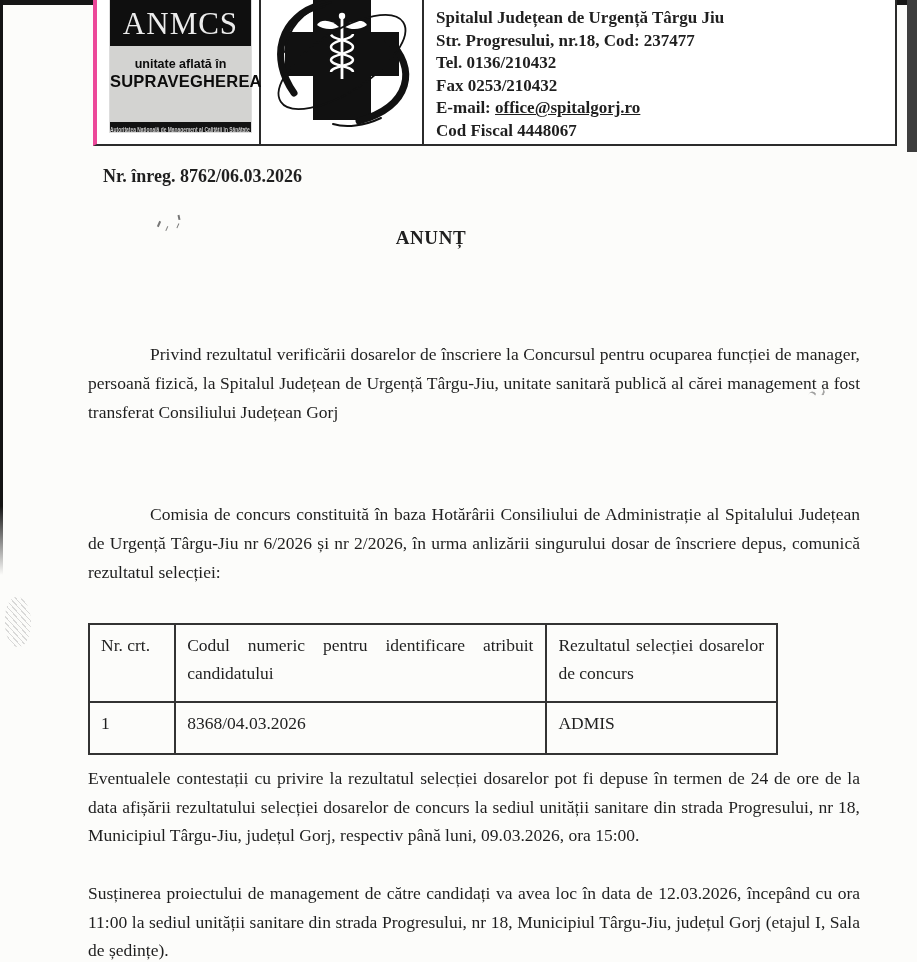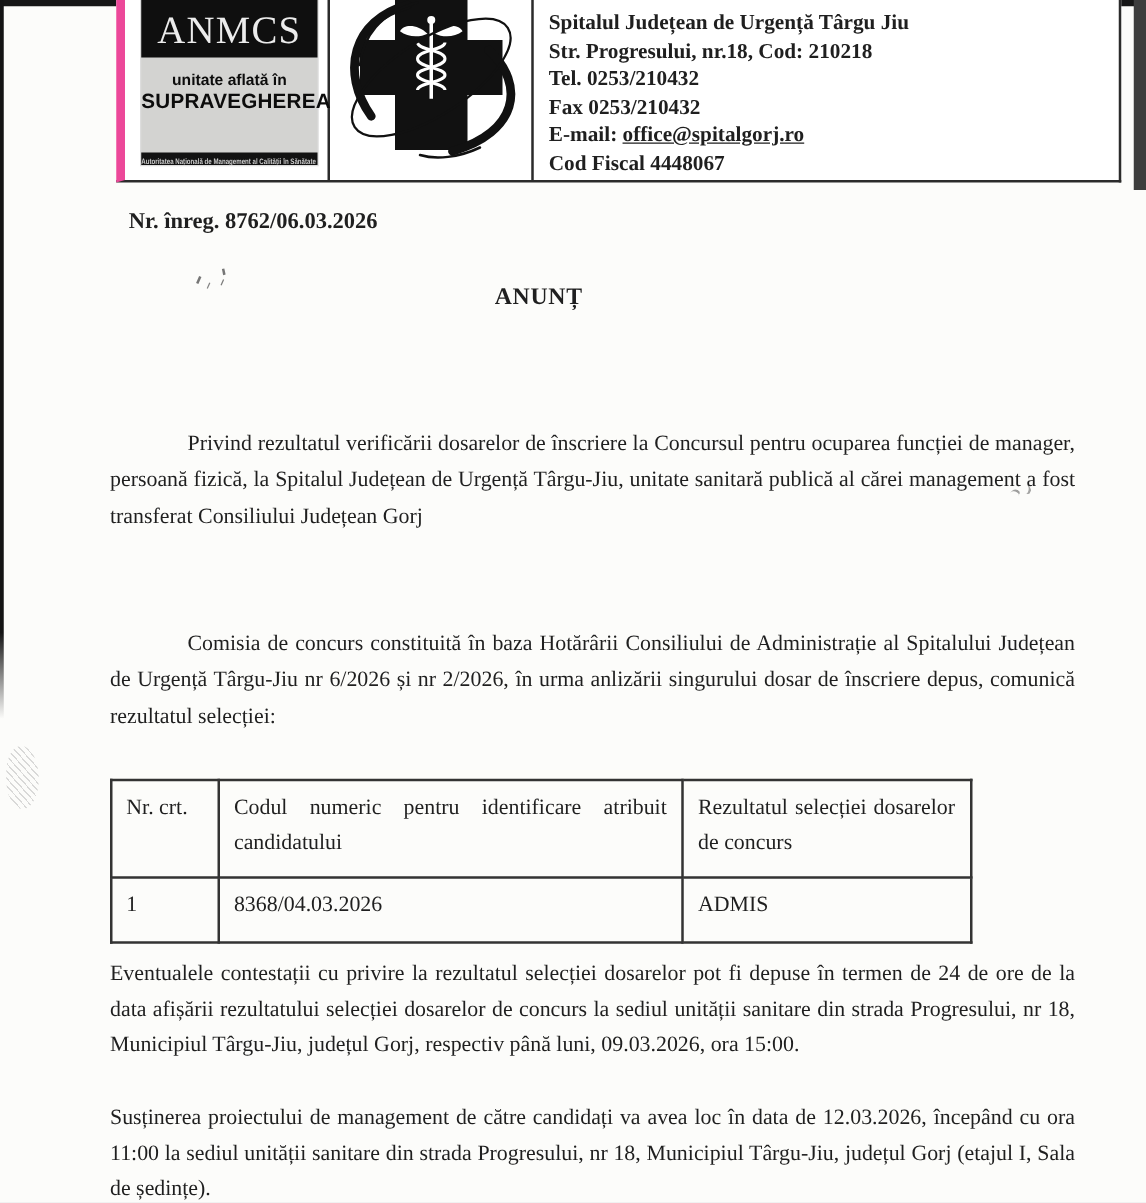--- a/index.html
+++ b/index.html
@@ -29,21 +29,21 @@
   .smudge-inline { position:absolute; left:806px; top:387px; width:20px; height:14px; opacity:.6; }
   .smudge-inline::before { content:""; position:absolute; left:2px; top:4px; width:7px; height:7px;
     border-top:2px solid #606060; border-radius:60% 40% 0 0; transform:rotate(32deg); }
   .smudge-inline::after { content:""; position:absolute; left:11px; top:1px; width:6px; height:7px;
     border-right:2px solid #6a6a6a; border-radius:0 60% 40% 0; transform:rotate(18deg); }
 
   
   .letterhead {
     position:absolute; left:93px; top:0; width:804px; height:146px;
     display:flex; box-sizing:border-box;
-    border-left:7px solid #ec4899; border-right:2px solid #2b2b2b; border-bottom:2px solid #2b2b2b;
+    border-left:4px solid #ec4899; border-right:2px solid #2b2b2b; border-bottom:2px solid #2b2b2b;
     background:#fff;
   }
   .lh-cell { box-sizing:border-box; }
   .cell-anmcs { width:164px; border-right:2px solid #2b2b2b; padding:0 0 0 13px; }
   .cell-cross { width:163px; border-right:2px solid #2b2b2b; position:relative; overflow:hidden; }
   .cell-contact { flex:1; padding:7px 6px 13px 12px; font-weight:bold; font-size:17px; line-height:22.6px; }
 
   .anmcs-box { width:141px; height:132px; background:#d3d3d1; display:flex; flex-direction:column;
     box-shadow:0 0 0 1px rgba(120,120,120,.25); }
   .anmcs-banner { background:#0f0f0f; color:#ececec; height:46px; line-height:48px;
@@ -124,22 +124,22 @@
         <path d="M62,4 C18,16 8,58 33,93" fill="none" stroke="#111" stroke-width="7" stroke-linecap="round"></path>
         <path d="M70,2 C40,10 26,30 24,52" fill="none" stroke="#111" stroke-width="2" stroke-linecap="round"></path>
         <path d="M127,40 C157,68 150,106 98,121" fill="none" stroke="#111" stroke-width="7" stroke-linecap="round"></path>
         <path d="M120,118 C103,126 85,128 72,124" fill="none" stroke="#111" stroke-width="2" stroke-linecap="round"></path>
         <ellipse cx="81" cy="62" rx="73" ry="30" fill="none" stroke="#111" stroke-width="1.8" transform="rotate(-33 81 62)"></ellipse>
       </svg>
     </div>
 
     <div class="lh-cell cell-contact">
       <div>Spitalul Județean de Urgență Târgu Jiu</div>
-      <div>Str. Progresului, nr.18, Cod: 210218</div>
-      <div>Tel. 0253/210432</div>
+      <div>Str. Progresului, nr.18, Cod: 237477</div>
+      <div>Tel. 0136/210432</div>
       <div>Fax 0253/210432</div>
       <div><span>E-mail: </span><span class="contact-email-address">office@spitalgorj.ro</span></div>
       <div>Cod Fiscal 4448067</div>
     </div>
   </div>
 
   <div class="reg-number">Nr. înreg. 8762/06.03.2026</div>
 
   <div class="doc-title">ANUNȚ</div>
 

